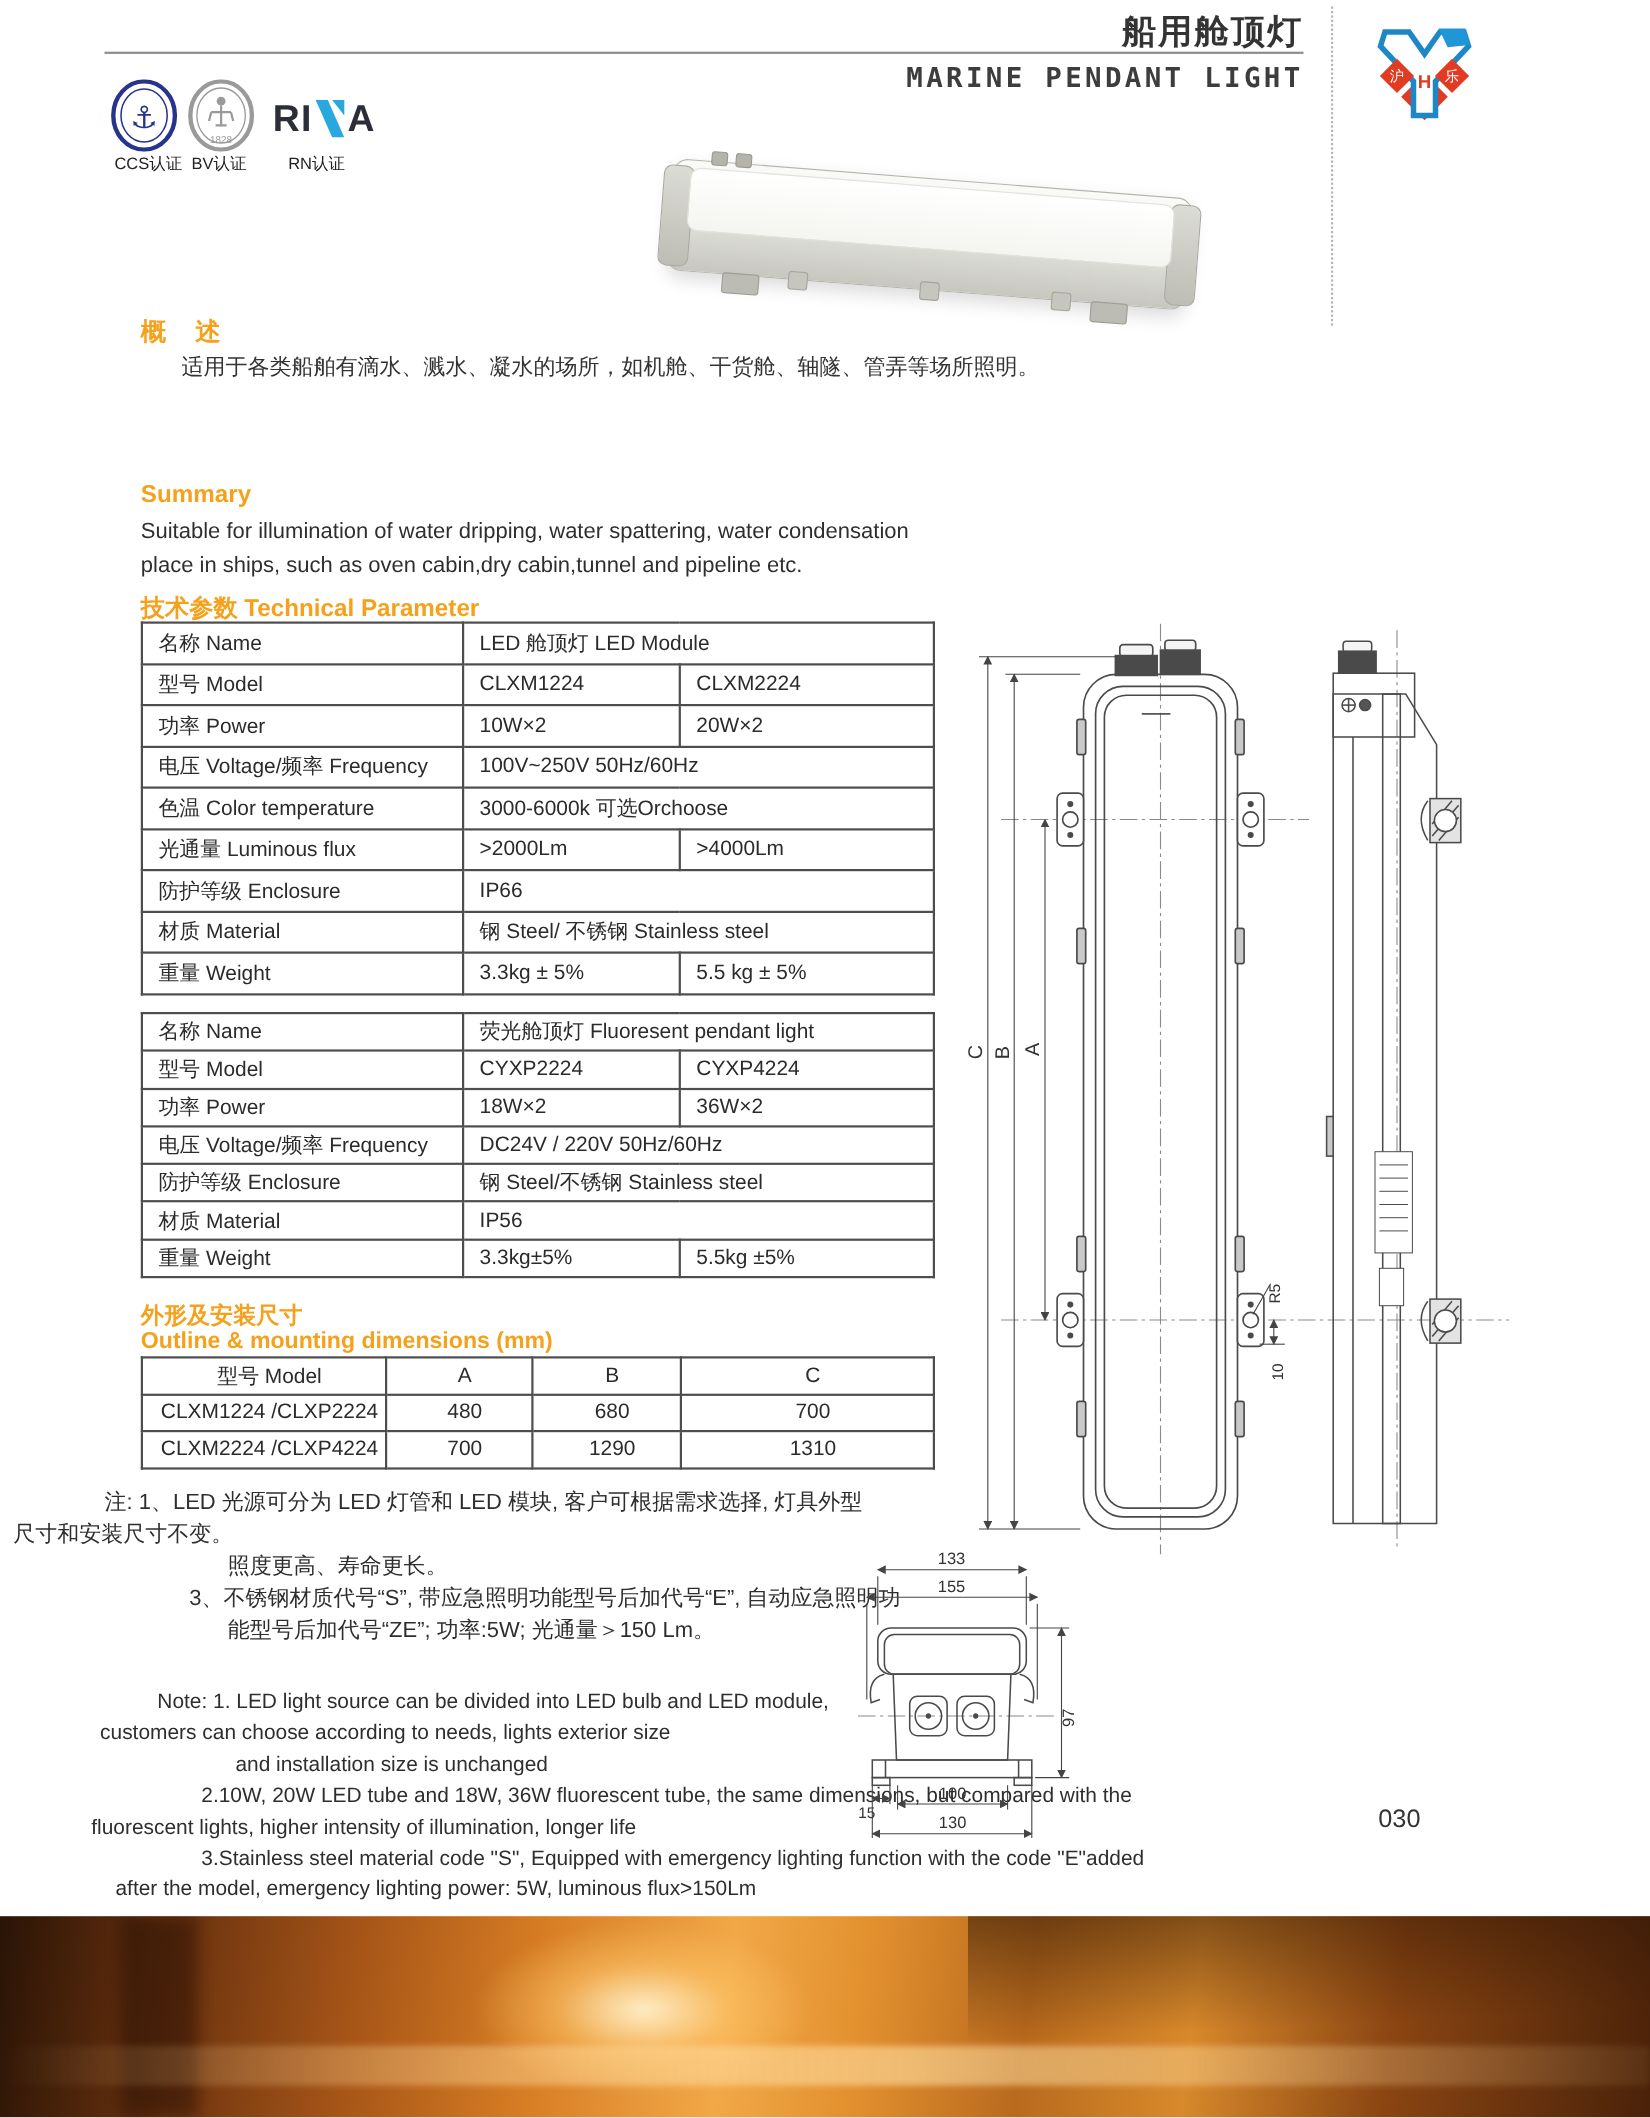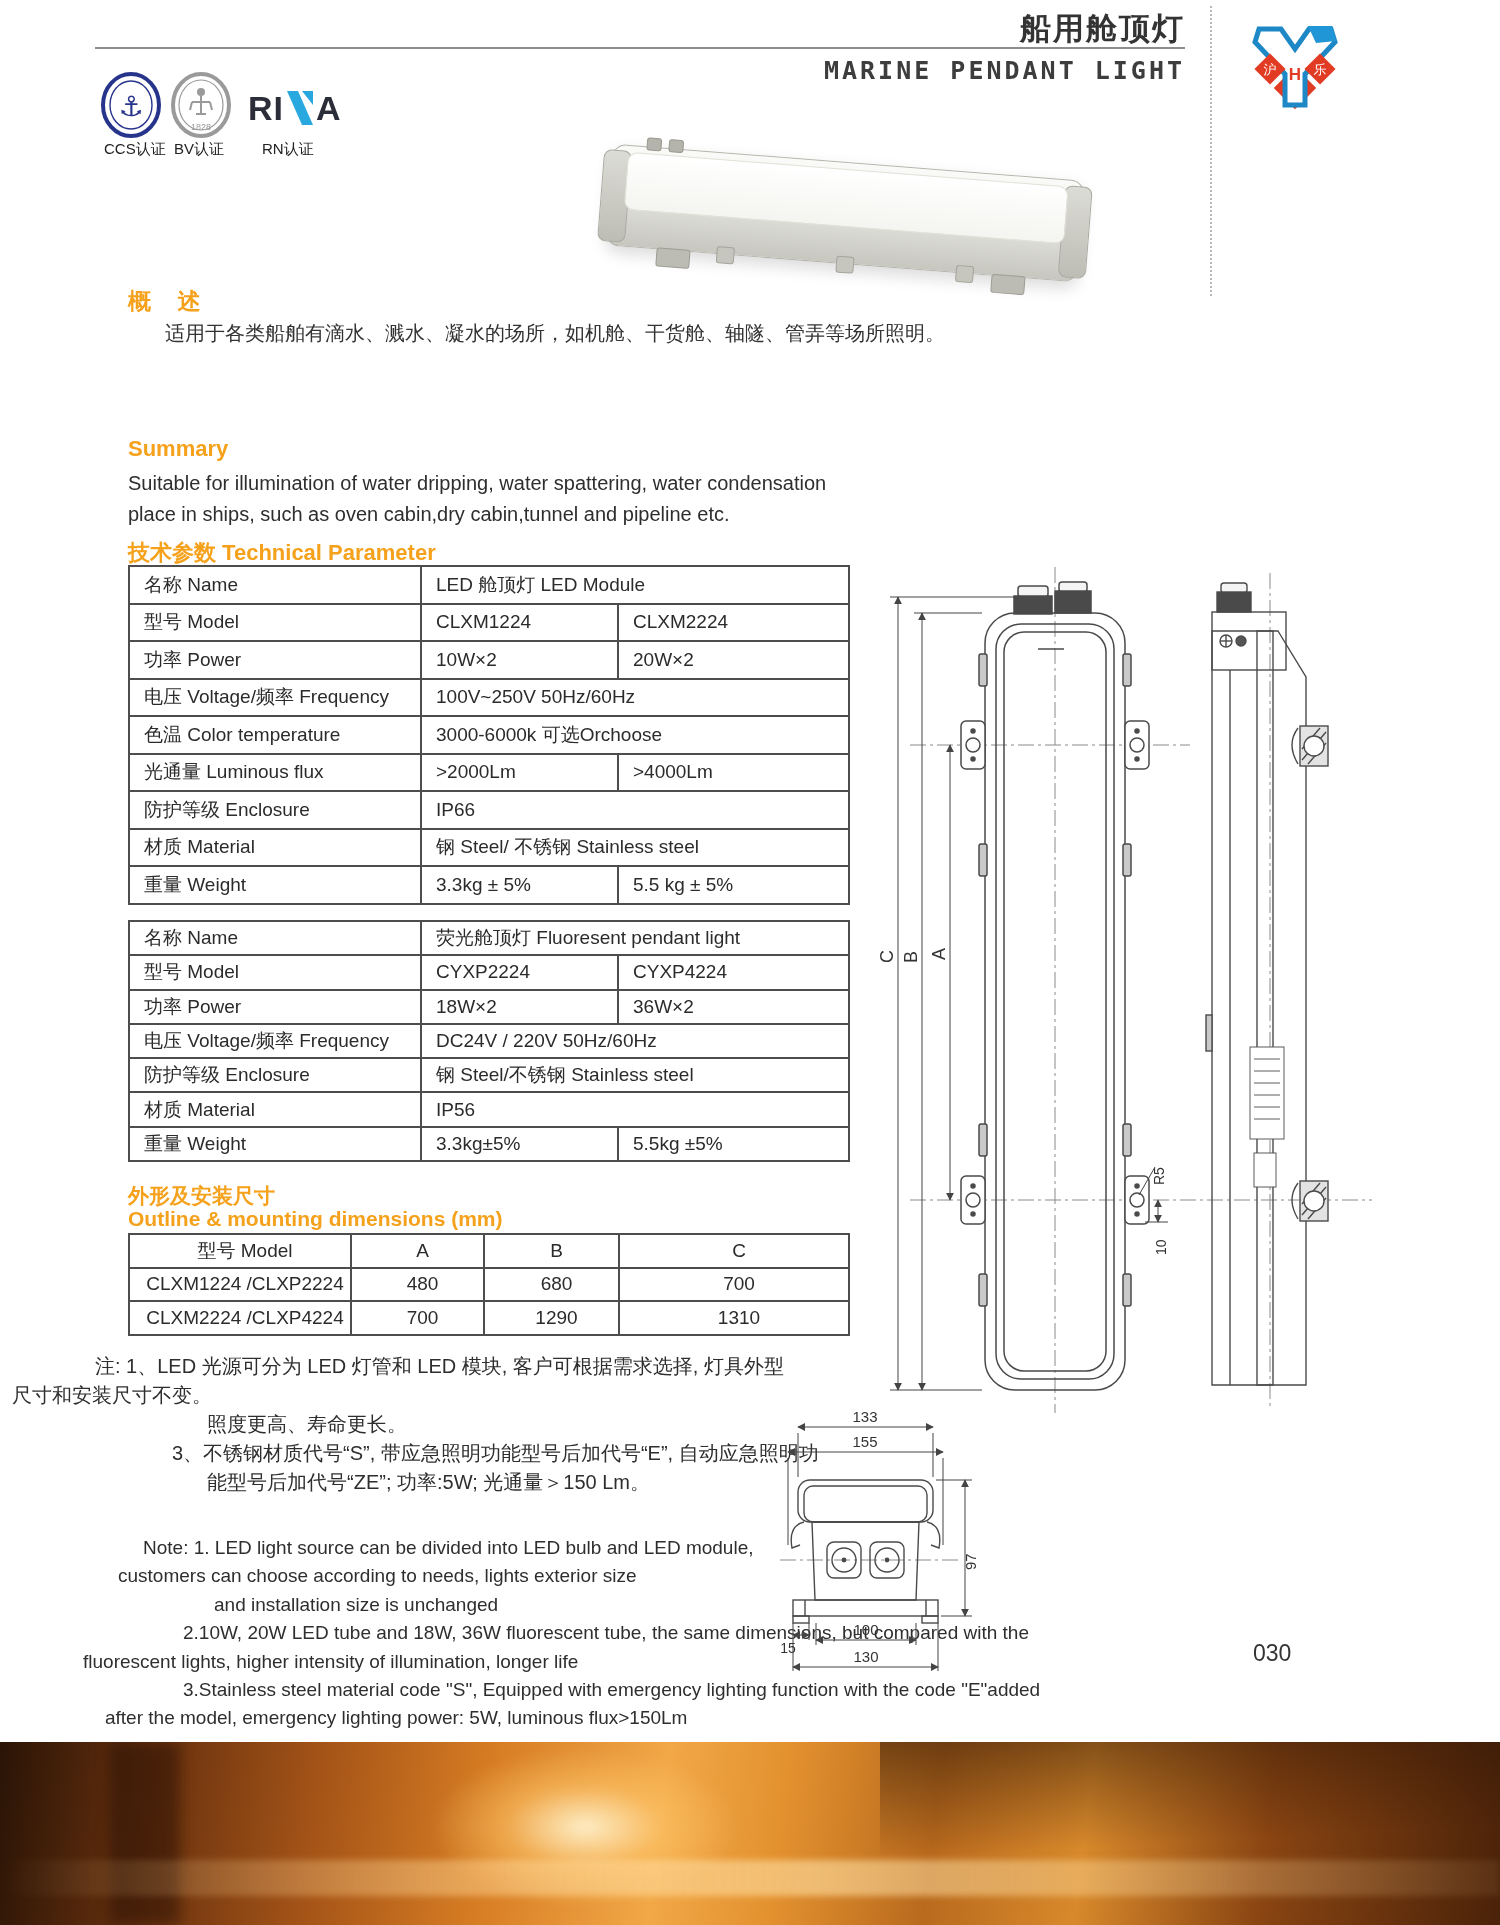--- a/index.html
+++ b/index.html
@@ -268,21 +268,21 @@
 
   <div class="abs notes">
     <div class="ln" style="padding-left:95px;">注: 1、LED 光源可分为 LED 灯管和 LED 模块, 客户可根据需求选择, 灯具外型</div>
     <div class="ln" style="margin-left:12px;">尺寸和安装尺寸不变。</div>
     <div class="ln" style="padding-left:207px;">照度更高、寿命更长。</div>
     <div class="ln" style="padding-left:172px;">3、不锈钢材质代号“S”, 带应急照明功能型号后加代号“E”, 自动应急照明功</div>
     <div class="ln" style="padding-left:207px;">能型号后加代号“ZE”; 功率:5W; 光通量＞150 Lm。</div>
   </div>
   <div class="abs notes-en">
     <div class="ln" style="padding-left:143px;">Note: 1. LED light source can be divided into LED bulb and LED module,</div>
-    <div class="ln" style="padding-left:118px;">customers can  choose according to needs, lights exterior size</div>
+    <div class="ln" style="padding-left:91px;">customers can  choose according to needs, lights exterior size</div>
     <div class="ln" style="padding-left:214px;">and installation size is unchanged</div>
     <div class="ln" style="padding-left:183px;">2.10W, 20W LED tube and 18W, 36W fluorescent tube, the same dimensions,  but  compared with the</div>
     <div class="ln" style="padding-left:83px;">fluorescent lights, higher intensity of illumination, longer life</div>
     <div class="ln" style="padding-left:183px;">3.Stainless steel material code "S", Equipped with emergency lighting function with the code "E"added</div>
     <div class="ln" style="padding-left:105px;">after the model,  emergency  lighting power: 5W, luminous flux&gt;150Lm</div>
   </div>
 
   <div class="abs pagenum">030</div>
 
   <svg class="abs" style="left:760px;top:455px;" width="620" height="1250" viewBox="0 0 620 1250">

